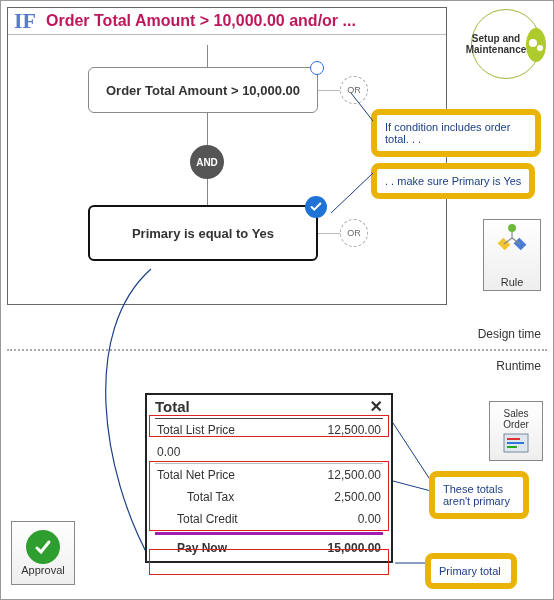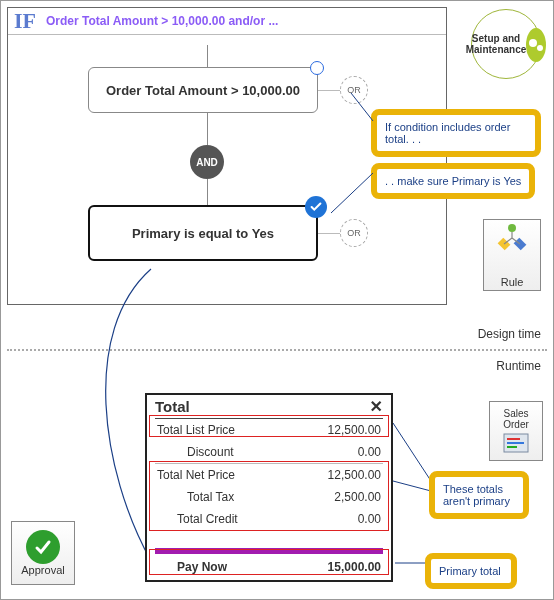--- a/index.html
+++ b/index.html
@@ -2,21 +2,21 @@
 <html><head>
 <meta charset="utf-8">
 <style>
   *{box-sizing:border-box;margin:0;padding:0}
   body{font-family:Arial,Helvetica,sans-serif;font-size:12px;color:#333;background:#fff;width:554px;height:600px;position:relative;border:1px solid #999}
   .canvas{position:absolute;inset:0}
   
   .design-panel{position:absolute;left:6px;top:6px;width:440px;height:298px;border:1px solid #666;background:#fff}
   .if-bar{display:flex;align-items:center;gap:10px;padding:2px 6px;border-bottom:1px solid #bbb}
   .if-kw{font:700 22px/1 Georgia,serif;color:#5b7bcf}
-  .if-summary{font-weight:700;font-size:12px;color:#8b5cf6}
+  .if-summary{font-weight:700;font-size:16px;color:#be185d}
   
   .flow{position:relative;height:260px}
   .cond{position:absolute;border:1px solid #888;border-radius:6px;background:#fff;display:flex;align-items:center;justify-content:center;font-weight:700;width:230px;height:46px;left:80px;font-size:13px}
   .cond.top{top:32px}
   .cond.bot{top:170px;border:2px solid #111;width:230px;height:56px}
   .port{position:absolute;width:14px;height:14px;border:1.5px solid #2a6adf;border-radius:50%;background:#fff}
   .check{position:absolute;width:22px;height:22px;border-radius:50%;background:#1f73d6;display:flex;align-items:center;justify-content:center}
   .check svg{width:14px;height:14px}
   .and-node{position:absolute;left:182px;top:110px;width:34px;height:34px;border-radius:50%;background:#555;color:#fff;display:flex;align-items:center;justify-content:center;font-size:10px;font-weight:700}
   .or-ring{position:absolute;width:28px;height:28px;border:1.5px dashed #aaa;border-radius:50%;display:flex;align-items:center;justify-content:center;font-size:9px;color:#666;background:#fff}
@@ -31,21 +31,21 @@
   .rule-box{position:absolute;right:12px;top:218px;width:58px;height:72px;border:1px solid #888;background:linear-gradient(#fff,#eee);display:flex;flex-direction:column;align-items:center;justify-content:center;font-size:11px;gap:14px}
   
   .phase-label{position:absolute;right:12px;font-size:12px;color:#333}
   .dash{position:absolute;left:6px;right:6px;border-top:2px dotted #aaa}
   
   .totals{position:absolute;left:144px;top:392px;width:248px;border:2px solid #222;background:#fff;padding:2px 8px}
   .totals-h{display:flex;align-items:center;justify-content:space-between;border-bottom:1px solid #444;padding-bottom:2px}
   .totals-h span:first-child{font-weight:700;font-size:15px}
   .trow{display:flex;justify-content:space-between;padding:4px 2px;font-size:12px}
   .trow .l{min-width:120px}
-  .trow.pay{font-weight:700;border-top:6px solid #a21caf;margin-top:18px;padding-top:6px}
+  .trow.pay{font-weight:700;border-top:3px solid #a21caf;margin-top:2px;padding-top:6px}
   .boxred{position:absolute;border:1.5px solid #d22;background:transparent;pointer-events:none}
   
   .so-box{position:absolute;right:10px;top:400px;width:54px;height:60px;border:1px solid #888;background:linear-gradient(#fff,#eee);display:flex;flex-direction:column;align-items:center;justify-content:center;font-size:10px;gap:2px;text-align:center}
   
   .approval{position:absolute;left:10px;top:520px;width:64px;height:64px;border:1px solid #888;background:linear-gradient(#fff,#eee);display:flex;flex-direction:column;align-items:center;justify-content:center;font-size:11px}
   .approval .tick{width:34px;height:34px;border-radius:50%;background:#2e9e2e;display:flex;align-items:center;justify-content:center}
   .close-x{font-size:16px;font-weight:700;cursor:default}
   svg{overflow:visible}
 </style>
 </head>
@@ -139,21 +139,20 @@
   <div class="totals">
     <div class="totals-h">
       <span>Total</span>
       <span class="close-x">✕</span>
     </div>
     <div class="trow">
       <span class="l">Total List Price</span>
       <span>12,500.00</span>
     </div>
     <div class="trow">
-      <span class="l" style="padding-left:30px">Discount</span>
       <span>0.00</span>
     </div>
     <div class="trow" style="border-top:1px solid #bbb">
       <span class="l">Total Net Price</span>
       <span>12,500.00</span>
     </div>
     <div class="trow">
       <span class="l" style="padding-left:30px">Total Tax</span>
       <span>2,500.00</span>
     </div>

